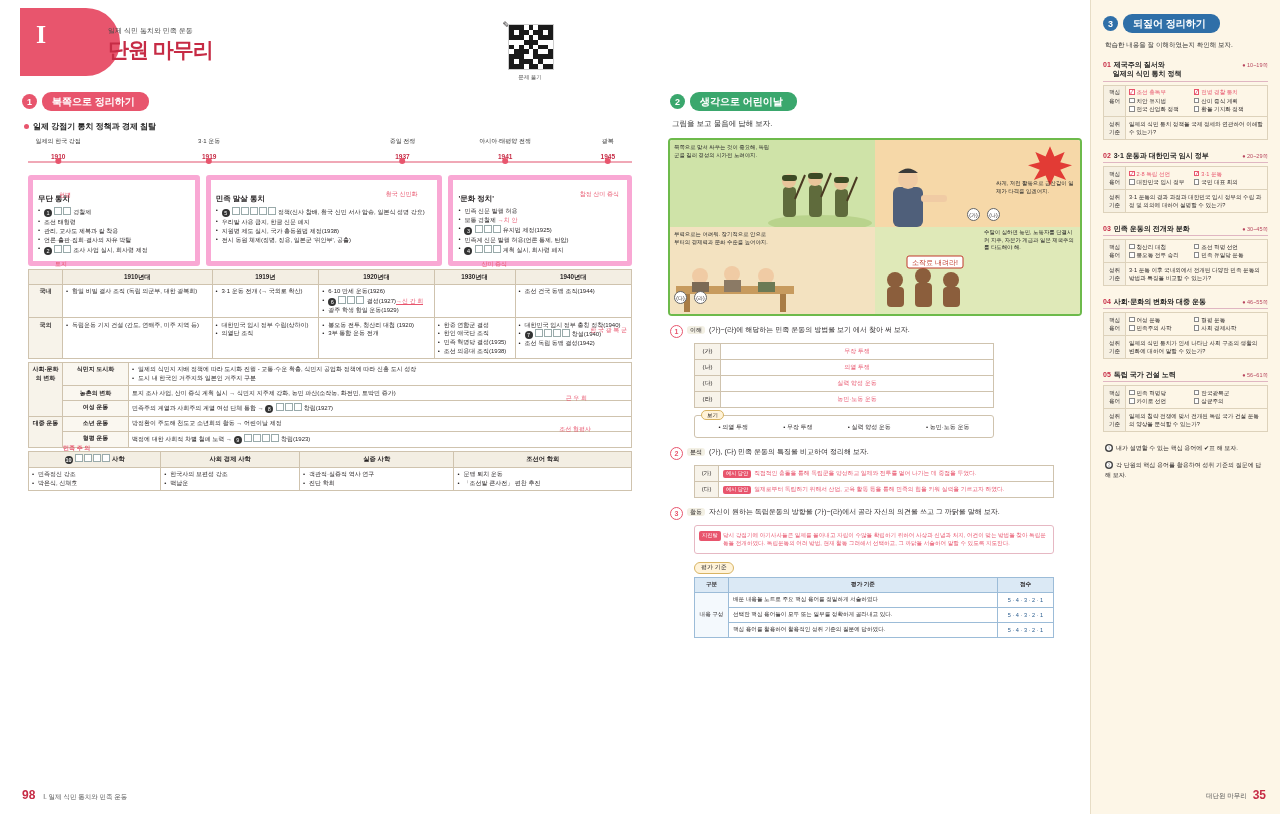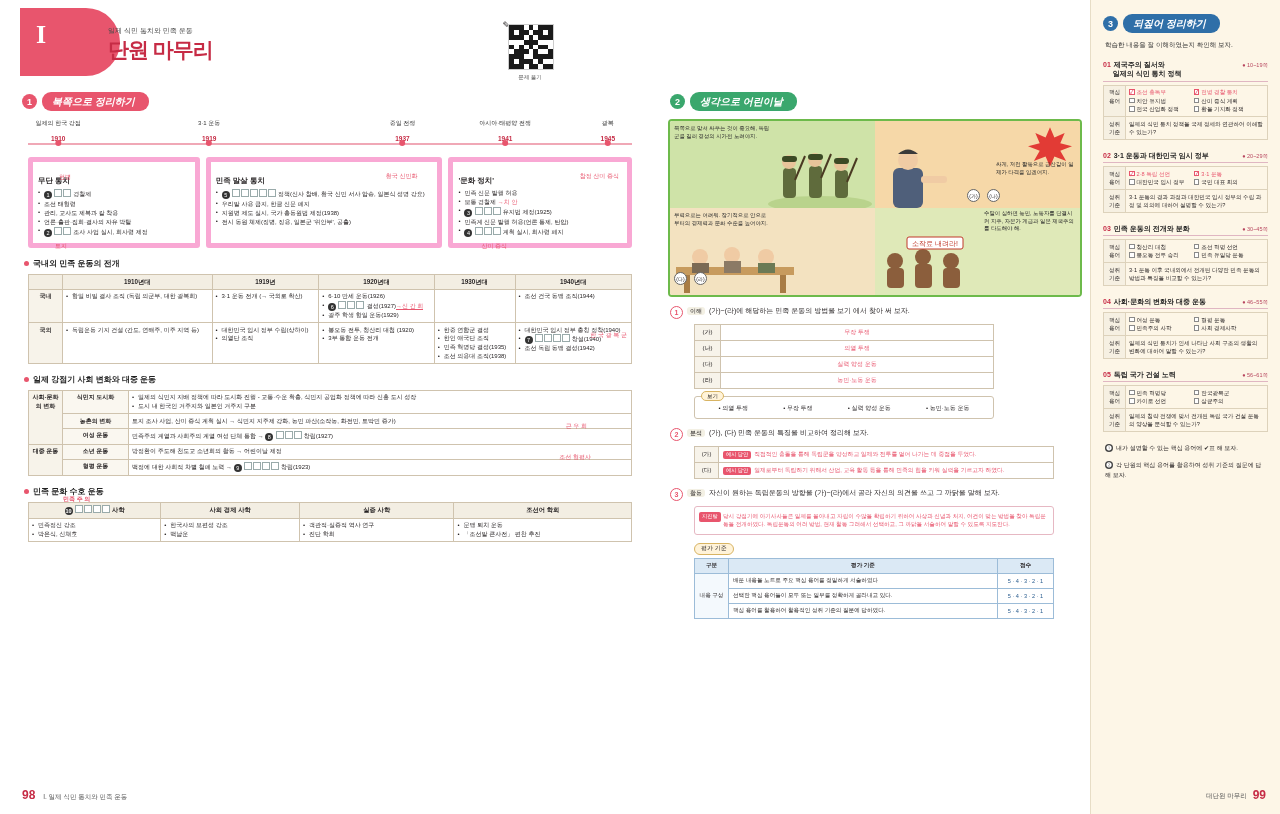--- a/index.html
+++ b/index.html
@@ -39,21 +39,21 @@
   .qr-label { position:absolute; right:100px; top:74px; font-size:5.5px; color:#555; width:60px; text-align:center; }
   .pen-icon { position:absolute; right:150px; top:20px; font-size:9px; }
 
   
   .sec-head { display:flex; align-items:center; gap:5px; margin:0 0 8px 0; position:relative; }
   .sec-num {
     width:15px; height:15px; border-radius:50%; color:#fff; font-size:9px;
     display:flex; align-items:center; justify-content:center; font-weight:bold; flex:0 0 auto;
   }
   .sec-pill {
-    border-radius:9px; padding:2.5px 14px 2.5px 10px; font-size:10px; font-weight:bold; color:#fff;font-style:italic;
+    border-radius:9px; padding:2.5px 14px 2.5px 10px; font-size:10px; font-weight:bold; color:#fff;
   }
   .pill-outline {
     position:absolute; left:0; top:-2px; right:auto; width:520px; height:20px;
     border:1px solid #e8b5c0; border-radius:10px; z-index:-1;
   }
   .lead { font-size:7.5px; margin:0 0 9px 2px; color:#333; }
 
   
   .bullet-head { font-size:8px; font-weight:bold; color:#c0392b; margin:10px 0 5px 2px; display:flex; align-items:center; gap:4px;}
   .bullet-head .dot { width:5px; height:5px; background:#e8556d; border-radius:50%; display:inline-block; }
@@ -258,20 +258,24 @@
       <div class="qr-label">문제 풀기</div>
     </div>
 
     <div style="padding:0 22px;position:relative;">
       <div class="sec-head" style="position:relative;">
         <div class="pill-outline"></div>
         <div class="sec-num" style="background:#e8556d;">1</div>
         <div class="sec-pill" style="background:#e8556d;">북쪽으로 정리하기</div>
       </div>
 
+      <div class="bullet-head">
+          <span class="dot"></span>
+          <span class="t">일제 강점기 통치 정책과 경제 침탈</span>
+        </div>
 
       <div class="tl">
         <div class="tl-line"></div>
         <div class="tl-item" style="left:5%;">
           <div class="lab">일제의 한국 강점</div>
           <div class="yr">1910</div>
           <div class="tick"></div>
         </div>
         <div class="tl-item" style="left:30%;">
           <div class="lab">3·1 운동</div>
@@ -325,24 +329,20 @@
             <li>민족 신문 발행 허용</li>
             <li>보통 경찰제 <span class="ans">→치 안</span></li>
             <li><span class="numcirc">3</span> <span class="blank"></span><span class="blank"></span><span class="blank"></span> 유지법 제정(1925)</li>
             <li>민족계 신문 발행 허용(언론 통제, 탄압)</li>
             <li><span class="numcirc">4</span> <span class="blank"></span><span class="blank"></span><span class="blank"></span> 계획 실시, 회사령 폐지</li>
           </ul>
           <div class="handwrite" style="left:28px;bottom:-8px;">산미 증식</div>
         </div>
       </div>
 
-      <div class="bullet-head">
-          <span class="dot"></span>
-          <span class="t">국내외 민족 운동의 전개</span>
-        </div>
       <table class="t">
         <tbody>
             <tr>
           <th style="width:34px;"></th>
           <th>1910년대</th>
           <th>1919년</th>
           <th>1920년대</th>
           <th>1930년대</th>
           <th>1940년대</th>
         </tr>
@@ -404,24 +404,20 @@
             <li>대한민국 임시 정부 충칭 정착(1940)</li>
             <li><span class="numcirc">7</span> <span class="blank"></span><span class="blank"></span><span class="blank"></span><span class="blank"></span> 창설(1940)</li>
             <li>조선 독립 동맹 결성(1942)</li>
                 </ul>
             <span class="handwrite" style="right:4px;top:8px;">한 국 광 복 군</span>
           </td>
         </tr>
       </tbody>
         </table>
 
-      <div class="bullet-head">
-          <span class="dot"></span>
-          <span class="t">일제 강점기 사회 변화와 대중 운동</span>
-        </div>
       <table class="t">
         <tbody>
             <tr>
           <td class="rowhead" rowspan="3">사회·문화의 변화</td>
           <td class="sub" style="width:66px;">식민지 도시화</td>
           <td>
                 <ul>
                   <li>일제의 식민지 지배 정책에 따라 도시화 진행 - 교통·수운 확충, 식민지 공업화 정책에 따라 신흥 도시 성장</li>
                   <li>도시 내 한국인 거주지와 일본인 거주지 구분</li>
                 </ul>
@@ -442,24 +438,20 @@
           <td>방정환이 주도해 천도교 소년회의 활동 → 어린이날 제정</td>
         </tr>
         <tr>
           <td class="sub">형평 운동</td>
           <td style="position:relative;">백정에 대한 사회적 차별 철폐 노력 → <span class="numcirc">9</span> <span class="blank"></span><span class="blank"></span><span class="blank"></span><span class="blank"></span> 창립(1923)
             <span class="handwrite" style="right:40px;top:-7px;">조선 형평사</span></td>
         </tr>
       </tbody>
         </table>
 
-      <div class="bullet-head">
-          <span class="dot"></span>
-          <span class="t">민족 문화 수호 운동</span>
-        </div>
       <table class="t">
         <tbody>
             <tr>
           <th style="position:relative;">
             <span class="handwrite" style="left:34px;top:-8px;">민족 주 의</span>
             <span class="numcirc">10</span> <span class="blank"></span><span class="blank"></span><span class="blank"></span><span class="blank"></span> 사학
           </th>
           <th>사회 경제 사학</th>
           <th>실증 사학</th>
           <th>조선어 학회</th>
@@ -502,20 +494,21 @@
 
   <div class="right-page">
 
     <div class="mid-col">
       <div style="padding:92px 0 0 10px;">
         <div class="sec-head" style="position:relative;">
           <div class="pill-outline" style="width:270px;border-color:#9ad0ad;"></div>
           <div class="sec-num" style="background:#3aa76d;">2</div>
           <div class="sec-pill" style="background:#3aa76d;">생각으로 어린이날</div>
         </div>
+        <div class="lead">그림을 보고 물음에 답해 보자.</div>
       </div>
 
       
       <div class="illus">
         <div class="cell c1">
           <div class="cap">북쪽으로 맞서 싸우는 것이 중요해, 독립군을 길러 경성의 시가전 노려야지.</div>
           <svg width="110" height="74" style="position:absolute;right:0;bottom:0;">
             <ellipse cx="55" cy="70" rx="52" ry="8" fill="#b9d38c"></ellipse>
             <g fill="#5f6b3c">
               <rect x="18" y="34" width="13" height="30" rx="4"></rect>
@@ -802,17 +795,17 @@
         </div>
 
         <div class="side-foot">
           <div><span class="n">❶</span><span>내가 설명할 수 있는 핵심 용어에 ✔표 해 보자.</span></div>
           <div style="margin-top:8px;"><span class="n">❷</span><span>각 단원의 핵심 용어를 활용하여 성취 기준의 질문에 답해 보자.</span></div>
         </div>
       </div>
 
       <div class="foot-right">
         <span>대단원 마무리</span>
-        <span class="foot-pn">99</span>
+        <span class="foot-pn">35</span>
       </div>
     </div>
   </div>
 </div>
 
 </body></html>

